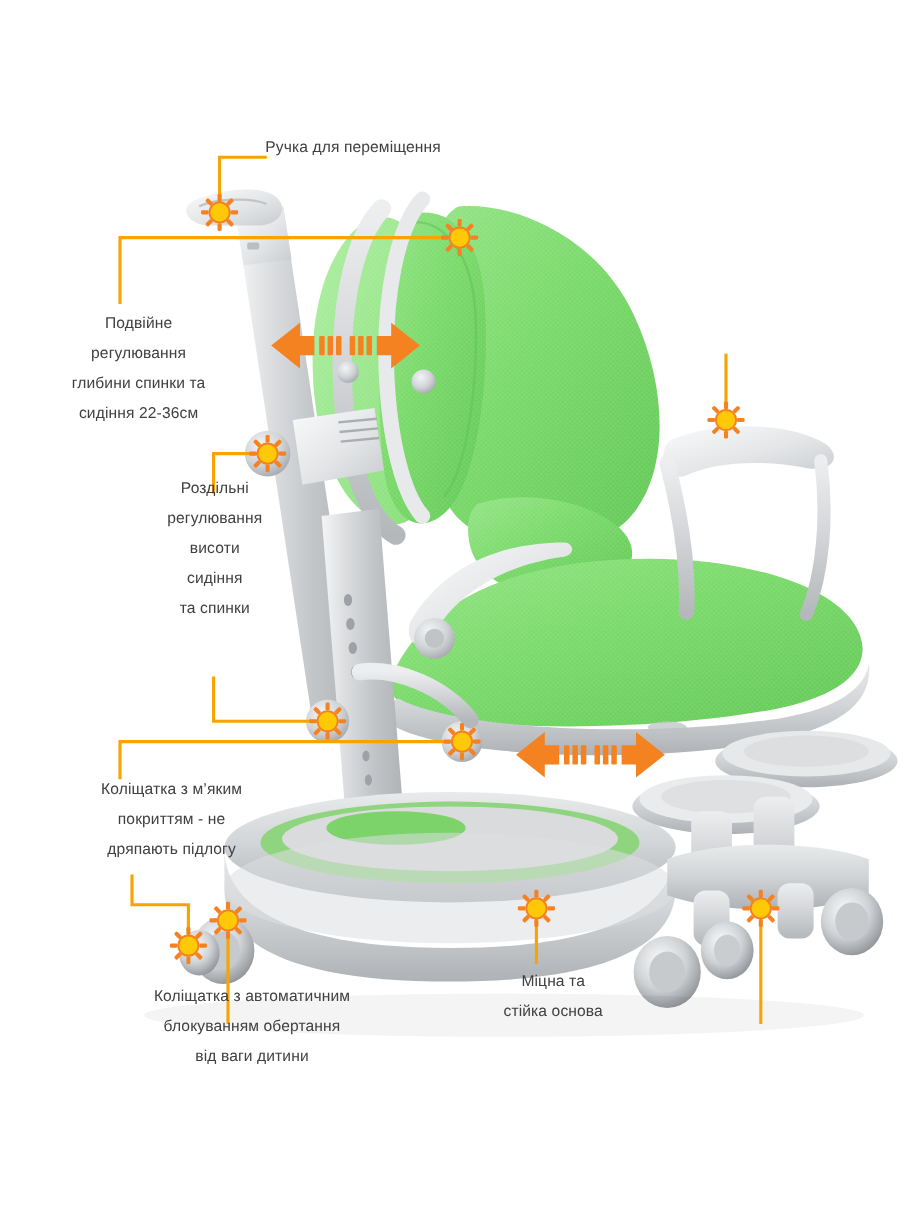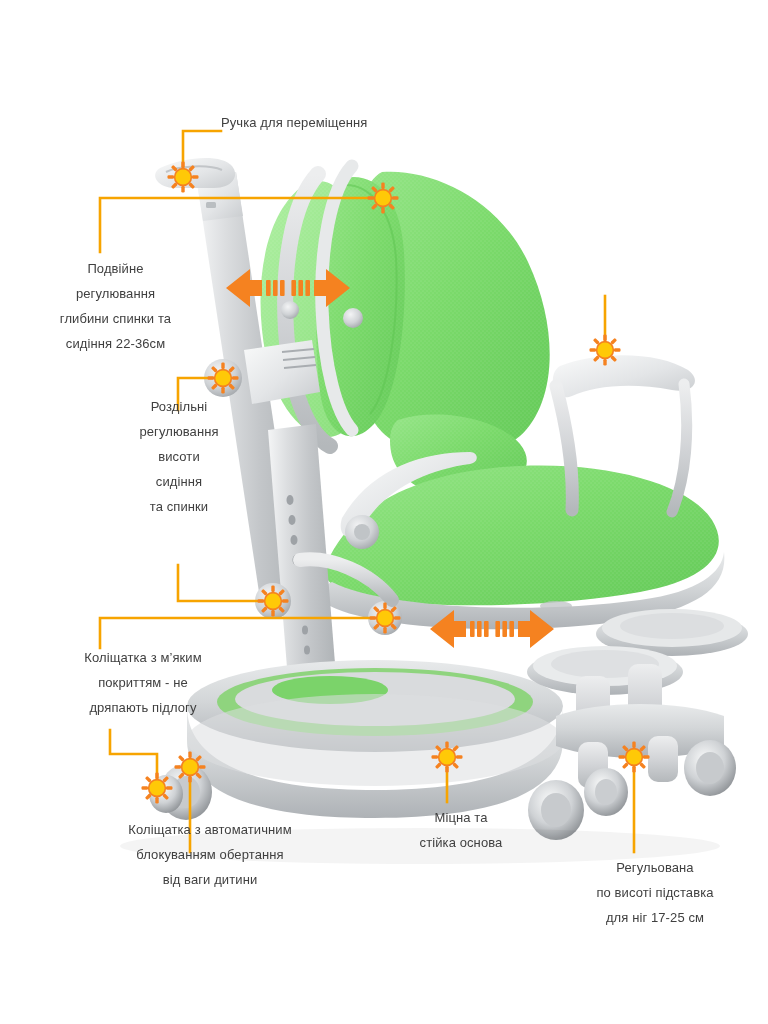--- a/index.html
+++ b/index.html
@@ -309,17 +309,14 @@
 покриттям - не
 дряпають підлогу</div>
 
   <div class="label c" style="left:40px;top:817px;width:340px;">Коліщатка з автоматичним
 блокуванням обертання
 від ваги дитини</div>
 
   <div class="label c" style="left:372px;top:805px;width:178px;text-align:center;">Міцна та
 стійка основа</div>
 
-  <div class="label c" style="left:542px;top:855px;width:226px;">Регульована
-по висоті підставка
-для ніг 17-25 см</div>
 
 </div>
 
 </body></html>

